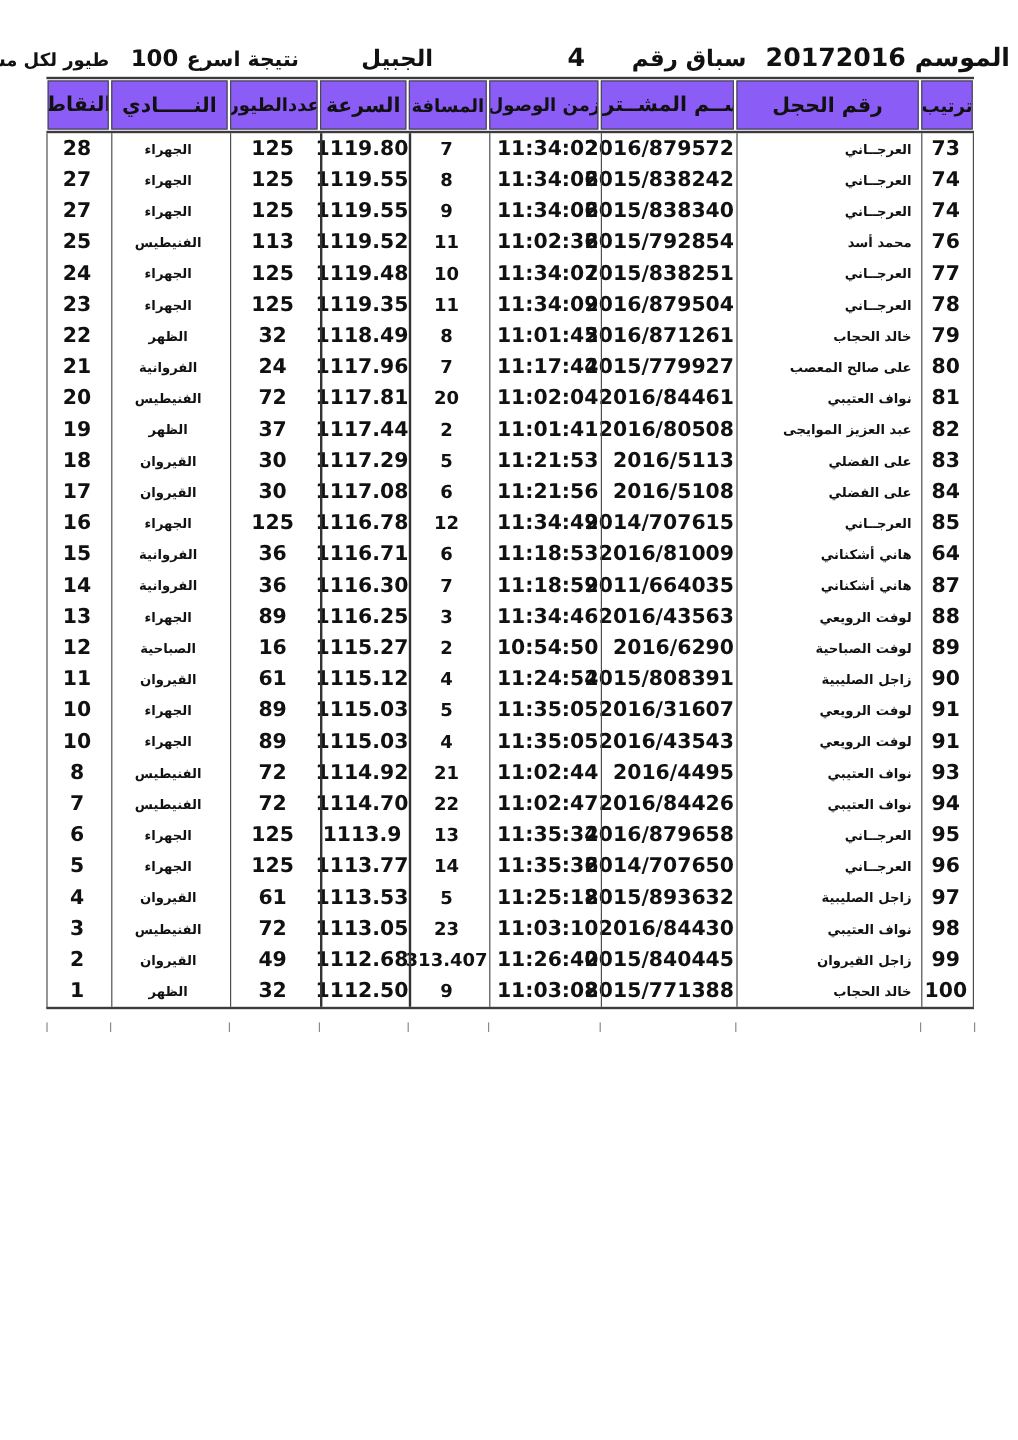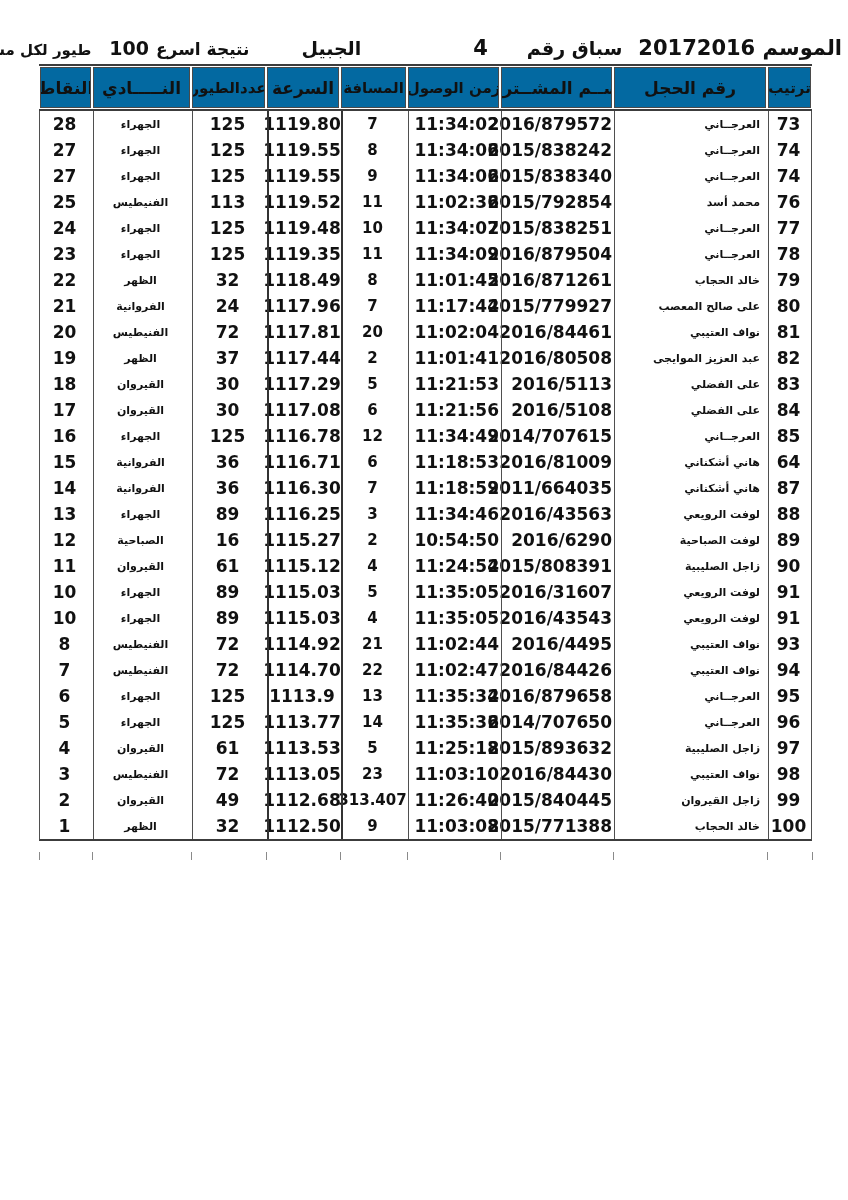--- a/index.html
+++ b/index.html
@@ -27,21 +27,21 @@
   .race-table{
     position:absolute;top:64px;left:39px;width:773px;direction:rtl;
   }
   .hdr-row{
     display:grid;direction:rtl;
     grid-template-columns:45px 154px 113px 93px 67px 74px 75px 99px 53px;
     height:47px;border-top:2px solid #3c3c3c;border-bottom:2px solid #3c3c3c;
     box-sizing:border-box;
   }
   .hdr-cell{
-    background:#0369a1;border:1px solid #4a4a4a;margin:1px;
+    background:#8b5cf6;border:1px solid #4a4a4a;margin:1px;
     display:flex;align-items:center;justify-content:center;
     font-weight:bold;font-size:17px;white-space:nowrap;overflow:hidden;text-align:right;
   }
   .hdr-cell.small{font-size:15px;}
   .data-grid{
     position:relative;
     display:grid;direction:rtl;
     grid-template-columns:45px 154px 113px 93px 67px 74px 75px 99px 53px;
     grid-auto-rows:26px;
     border-left:1px solid #4f4f4f;border-right:1px solid #4f4f4f;

